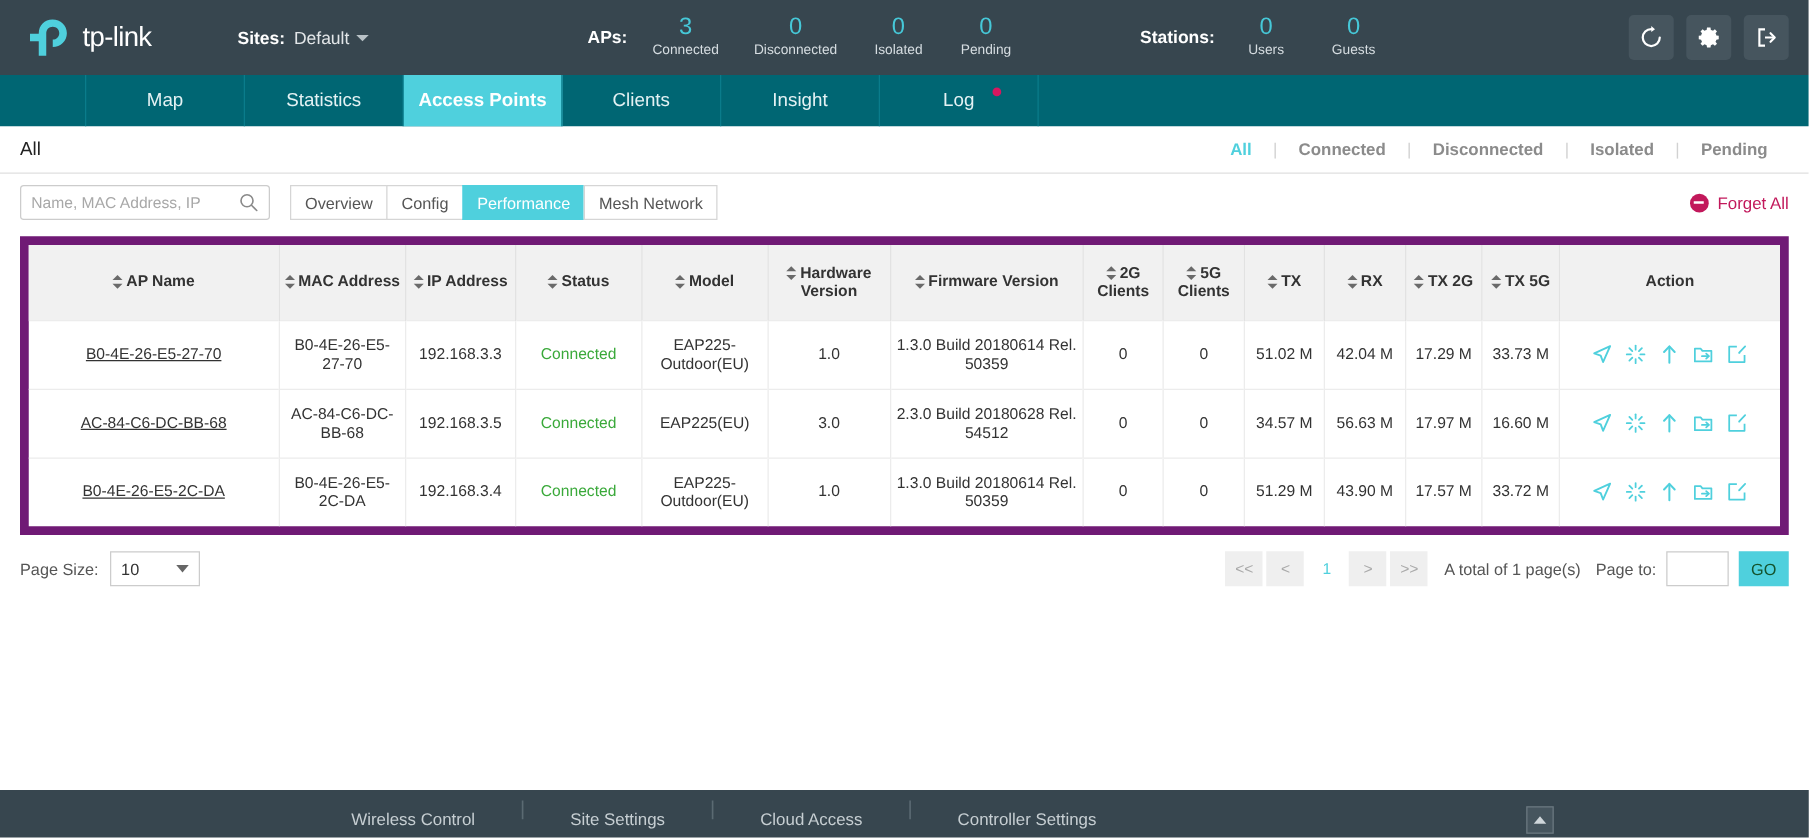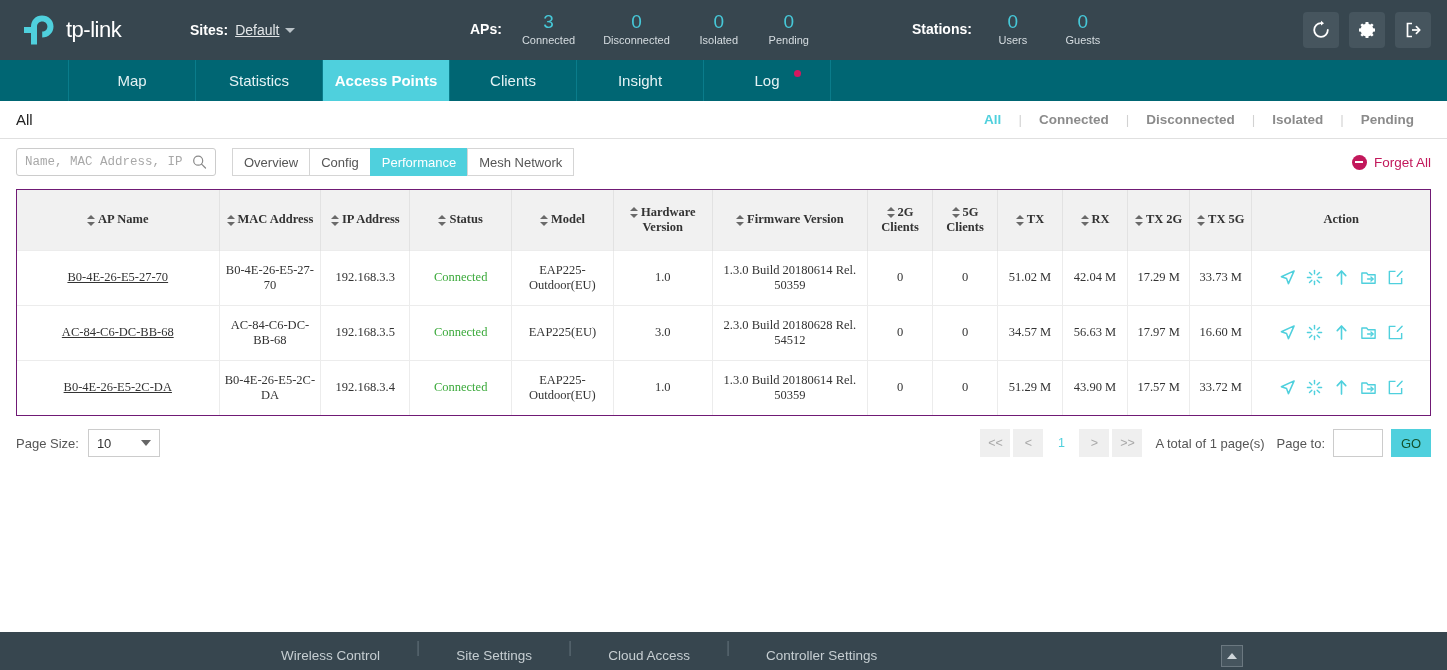--- a/index.html
+++ b/index.html
@@ -17,21 +17,21 @@
     position: relative;
   }
   .logo-wrap { display: flex; align-items: center; margin-left: 22px; width: 140px; }
   .logo-mark { width: 42px; height: 34px; flex: 0 0 auto; }
   .logo-text {
     color: #ffffff; font-size: 22px; letter-spacing: -0.5px;
     margin-left: 2px; font-weight: 400;
   }
   .sites-block { display: flex; align-items: center; margin-left: 28px; }
   .sites-label { color: #ffffff; font-weight: bold; font-size: 14px; }
-  .sites-value { color: #e2e6e8; font-size: 14px; margin-left: 7px; text-decoration: underline; }
+  .sites-value { color: #e2e6e8; font-size: 14px; margin-left: 7px; }
   .caret-down {
     display: inline-block; margin-left: 6px;
     width: 0; height: 0;
     border-left: 5px solid transparent;
     border-right: 5px solid transparent;
     border-top: 5px solid #b9c2c7;
   }
 
   .stats-group { display: flex; align-items: flex-start; }
   .stats-title {
@@ -92,21 +92,21 @@
     height: 46px; padding: 0 16px;
     display: flex; align-items: center;
   }
   .search-box {
     width: 200px; height: 28px; border: 1px solid #cccccc;
     border-radius: 3px; display: flex; align-items: center;
     padding: 0 8px; background: #fff;
   }
   .search-box input {
     border: none; outline: none; flex: 1; font-size: 12.5px;
-    color: #c2410c; font-family: Liberation Mono, monospace;
+    color: #c2410c; font-family: Liberation Sans, sans-serif;
   }
   .search-box input::placeholder { color: #a8a8a8; }
 
   .segmented { display: flex; margin-left: 16px; height: 28px; }
   .seg {
     padding: 0 11px; display: flex; align-items: center;
     font-size: 13px; color: #555; border: 1px solid #d5d5d5;
     border-right: none; background: #ffffff; cursor: pointer;
     white-space: nowrap;
   }
@@ -118,21 +118,21 @@
     color: #c2185b; font-size: 13.5px; cursor: pointer;
   }
   .minus-circle {
     width: 15px; height: 15px; border-radius: 50%;
     background: #c2185b; margin-right: 7px;
     display: flex; align-items: center; justify-content: center;
   }
   .minus-bar { width: 8px; height: 2px; background: #fff; }
 
   
-  .table-wrap { margin: 4px 16px 0 16px; border: 1px solid #701a75; font-family: Liberation Serif, serif; }
+  .table-wrap { margin: 4px 16px 0 16px; border: 7px solid #701a75; }
   table { width: 100%; border-collapse: collapse; table-layout: fixed; }
   thead th {
     background: #f1f1f1; color: #333; font-size: 12.5px;
     font-weight: bold; padding: 8px 3px; text-align: center;
     border-right: 1px solid #e2e2e2; height: 60px; vertical-align: middle;
     line-height: 15px;
   }
   thead th:last-child { border-right: none; }
   .sort-ic {
     display: inline-block; width: 8px; position: relative;

